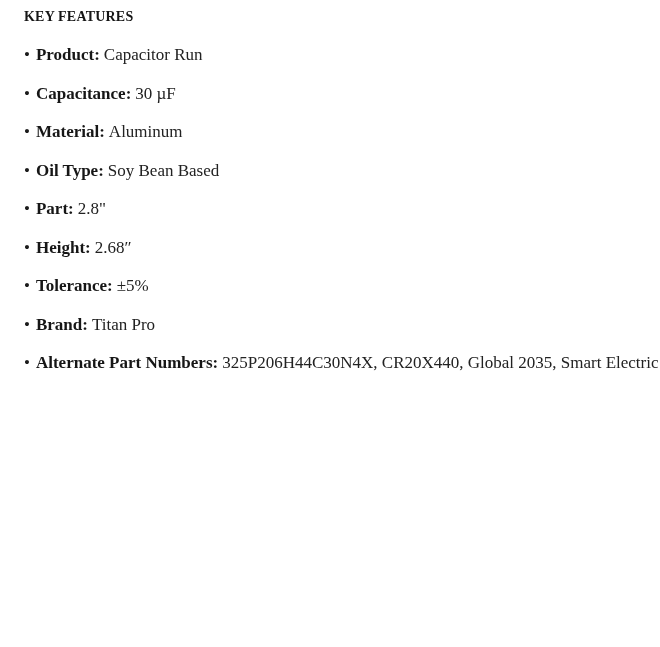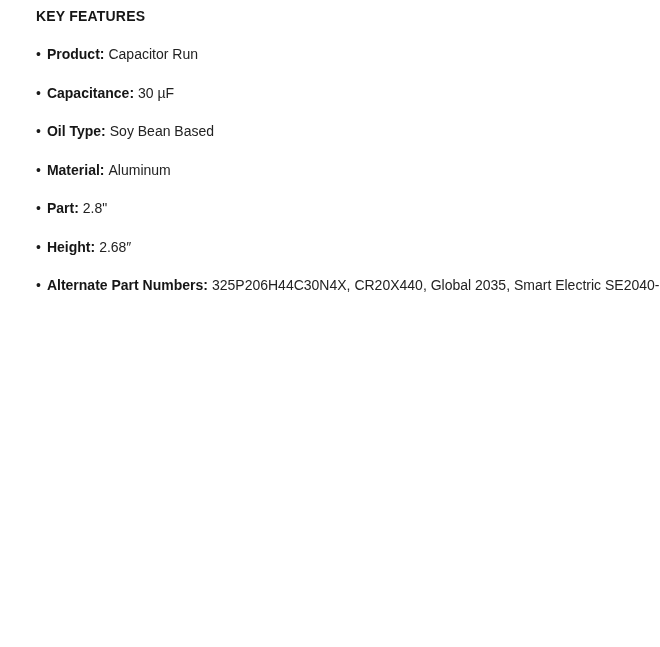--- a/index.html
+++ b/index.html
@@ -9,37 +9,38 @@
     background: #ffffff;
   }
   body {
     width: 660px;
     height: 647px;
     font-family: "Liberation Sans", sans-serif;
     color: #1b1b1b;
     overflow: hidden;
   }
   .content {
-    padding: 7px 8px 0 36px;
+    padding: 7px 8px 0 24px;
+    font-family: Liberation Serif, serif;
   }
   .heading {
     font-size: 14px;
     font-weight: 700;
     line-height: 19px;
     margin: 0 0 19px 0;
     letter-spacing: 0.2px;
     color: #161616;
   }
   ul.features {
     list-style: none;
     margin: 0;
     padding: 0;
   }
   ul.features li {
-    font-size: 14px;
+    font-size: 17px;
     line-height: 19px;
     margin: 0 0 19.5px 0;
     white-space: nowrap;
   }
   .bullet {
     display: inline-block;
     margin-right: 6px;
     color: #1b1b1b;
   }
   .label {
@@ -59,28 +60,34 @@
   <h2 class="heading">KEY FEATURES</h2>
 
   <ul class="features">
     <li>
       <span class="bullet">•</span><span class="label">Product:</span><span class="value">Capacitor Run</span>
     </li>
     <li>
       <span class="bullet">•</span><span class="label">Capacitance:</span><span class="value">30 µF</span>
     </li>
     <li>
-      <span class="bullet">•</span><span class="label">Oil Type:</span><span class="value">Soy Bean Based</span>
+      <span class="bullet">•</span><span class="label">Material:</span><span class="value">Aluminum</span>
     </li>
     <li>
-      <span class="bullet">•</span><span class="label">Material:</span><span class="value">Aluminum</span>
+      <span class="bullet">•</span><span class="label">Oil Type:</span><span class="value">Soy Bean Based</span>
     </li>
     <li>
       <span class="bullet">•</span><span class="label">Part:</span><span class="value">2.8"</span>
     </li>
     <li>
       <span class="bullet">•</span><span class="label">Height:</span><span class="value">2.68″</span>
     </li>
     <li>
+      <span class="bullet">•</span><span class="label">Tolerance:</span><span class="value">±5%</span>
+    </li>
+    <li>
+      <span class="bullet">•</span><span class="label">Brand:</span><span class="value">Titan Pro</span>
+    </li>
+    <li>
       <span class="bullet">•</span><span class="label">Alternate Part Numbers:</span><span class="value">325P206H44C30N4X, CR20X440, Global 2035, Smart Electric SE2040-ODV</span>
     </li>
   </ul>
 </div>
 
 </body></html>

